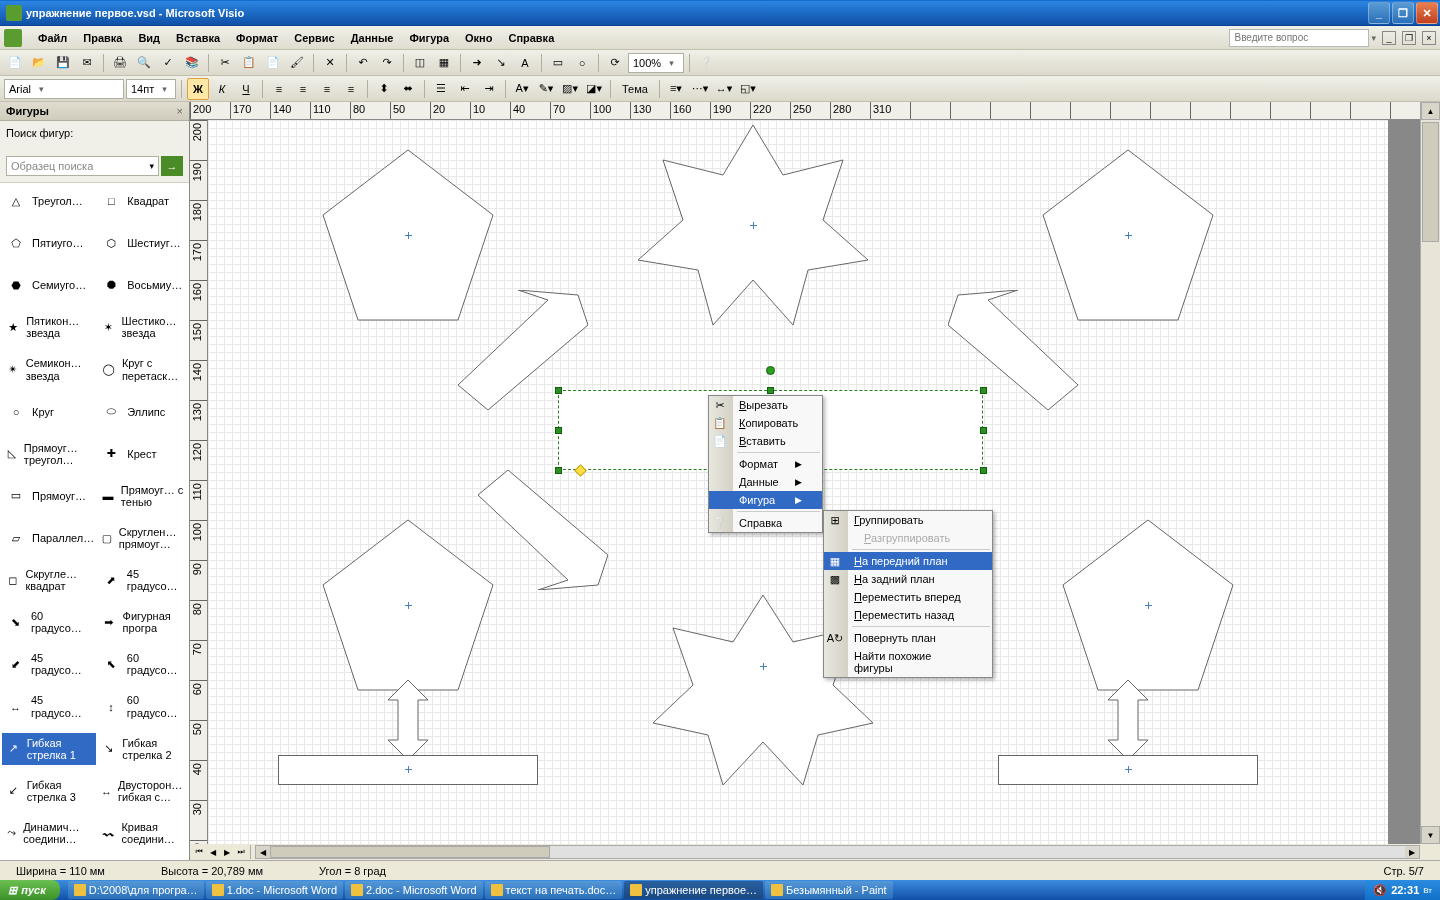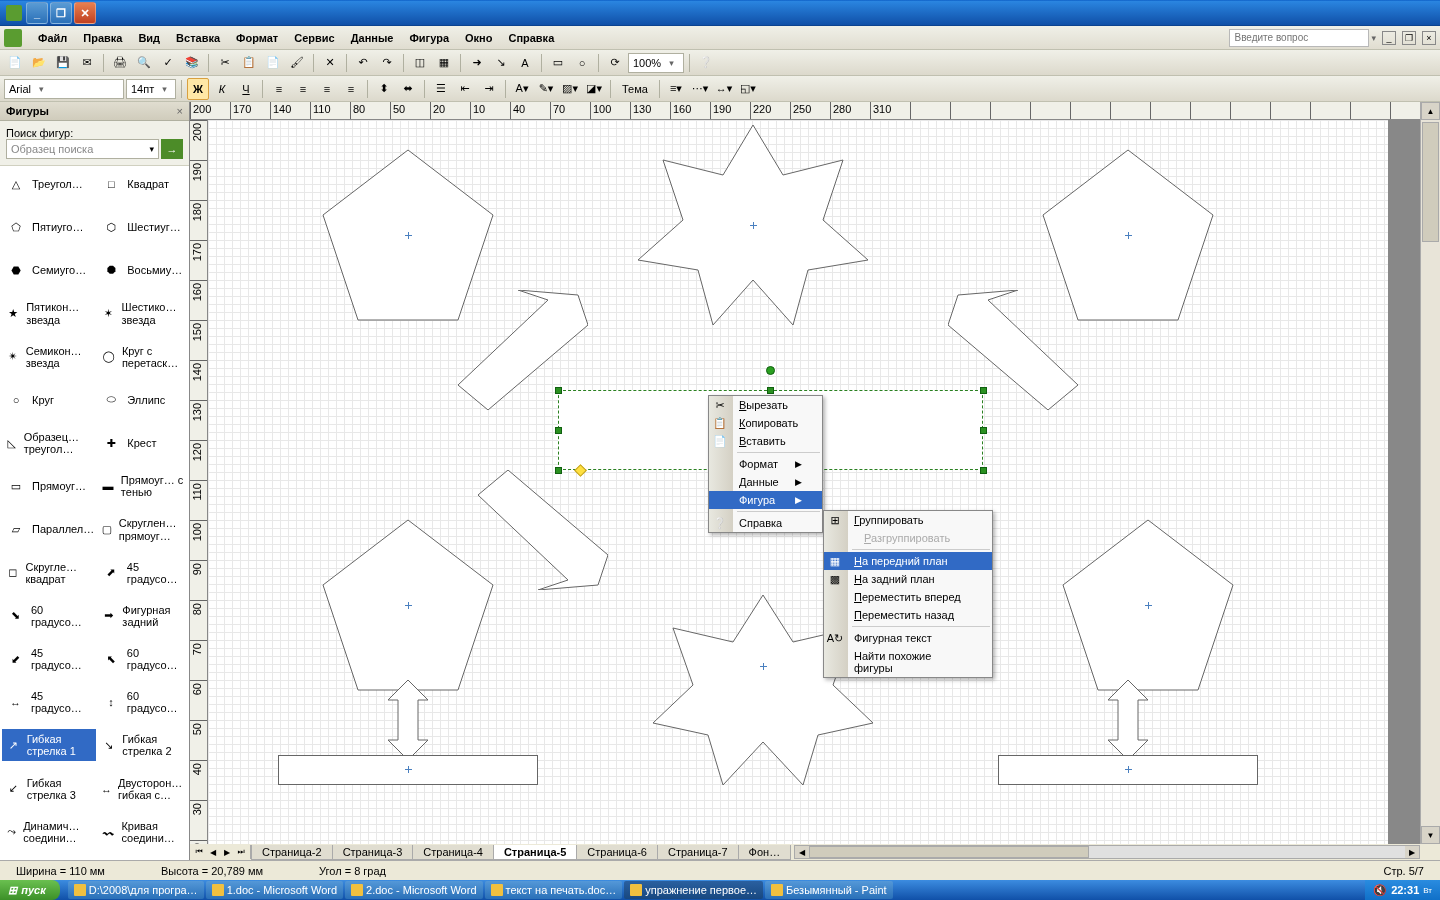--- a/index.html
+++ b/index.html
@@ -35,21 +35,21 @@
 .ruler-tick { position: absolute; border-left: 1px solid #666; height: 18px; }
 .ruler-tick span { position: absolute; top: 1px; left: 2px; }
 .ruler-vtick { position: absolute; border-top: 1px solid #666; width: 18px; }
 .ruler-vtick span { position: absolute; left: 1px; top: 2px; writing-mode: vertical-lr; transform: rotate(180deg); }
 
 
 .shapes-panel { position: absolute; left: 0; top: 102px; width: 190px; bottom: 40px; background: #f0f0e8; border-right: 1px solid #888; display: flex; flex-direction: column; }
 .shapes-title { background: linear-gradient(#e0ddd0,#d0ccbc); padding: 3px 6px; font-weight: bold; border-bottom: 1px solid #b0b0a0; display: flex; justify-content: space-between; }
 .shapes-title .x { cursor: pointer; color: #666; font-weight: normal; }
 .shapes-search { padding: 6px; border-bottom: 1px solid #d0d0c0; }
-.shapes-search-label { margin-bottom: 0; display: block; }
+.shapes-search-label { margin-bottom: 17px; display: block; }
 .shapes-search-row { display: flex; gap: 2px; }
 .shapes-search-input { flex: 1; height: 20px; border: 1px solid #b0b0a0; padding: 0 4px; display: flex; align-items: center; background: white; }
 .shapes-search-go { width: 22px; height: 20px; background: #4c8c28; display: flex; align-items: center; justify-content: center; color: white; }
 .stencil-bar { background: #d8e8c8; padding: 2px 6px; border-bottom: 1px solid #b0c0a0; cursor: pointer; display: flex; align-items: center; gap: 4px; }
 .stencil-bar-icon { width: 10px; height: 10px; background: #5a9c30; border-radius: 1px; }
 .shapes-list { flex: 1; overflow-y: auto; background: white; display: grid; grid-template-columns: 1fr 1fr; gap: 1px; padding: 2px; position: relative; }
 .shape-item { height: 32px; display: flex; align-items: center; gap: 4px; padding: 1px 2px; cursor: pointer; font-size: 10px; }
 .shape-item.active { background: #316ac5; color: white; }
 .shape-ico { width: 24px; height: 24px; display: flex; align-items: center; justify-content: center; }
 
@@ -108,20 +108,21 @@
 
 .vscroll { position: absolute; right: 0; top: 102px; bottom: 56px; width: 20px; background: #e8e4d8; border-left: 1px solid #aaa; }
 .vscroll-btn { height: 18px; background: #d8d4c8; border: 1px solid #aaa; display: flex; align-items: center; justify-content: center; font-size: 8px; }
 .vscroll-thumb { position: absolute; left: 1px; right: 1px; top: 20px; height: 120px; background: #d0ccbc; border: 1px solid #aaa; }
 </style>
 </head>
 <body>
 
 <div class="titlebar">
   <div class="titlebar-icon"></div>
+  <div class="titlebar-text">упражнение первое.vsd - Microsoft Visio</div>
   <div class="titlebar-btns">
     <div class="wbtn min">_</div>
     <div class="wbtn max">❐</div>
     <div class="wbtn close">✕</div>
   </div>
 </div>
 
 <div class="menubar">
   <div class="menubar-icon"></div>
   <div id="menu-items" style="display: inline;"><span class="menu-item">Файл</span><span class="menu-item">Правка</span><span class="menu-item">Вид</span><span class="menu-item">Вставка</span><span class="menu-item">Формат</span><span class="menu-item">Сервис</span><span class="menu-item">Данные</span><span class="menu-item">Фигура</span><span class="menu-item">Окно</span><span class="menu-item">Справка</span></div>
@@ -267,21 +268,21 @@
       <div class="shape-item">
         <div class="shape-ico">○</div>
         <span style="line-height:1.1">Круг</span>
       </div>
       <div class="shape-item">
         <div class="shape-ico">⬭</div>
         <span style="line-height:1.1">Эллипс</span>
       </div>
       <div class="shape-item">
         <div class="shape-ico">◺</div>
-        <span style="line-height:1.1">Образец… треугол…</span>
+        <span style="line-height:1.1">Прямоуг… треугол…</span>
       </div>
       <div class="shape-item">
         <div class="shape-ico">✚</div>
         <span style="line-height:1.1">Крест</span>
       </div>
       <div class="shape-item">
         <div class="shape-ico">▭</div>
         <span style="line-height:1.1">Прямоуг…</span>
       </div>
       <div class="shape-item">
@@ -303,21 +304,21 @@
       <div class="shape-item">
         <div class="shape-ico">⬈</div>
         <span style="line-height:1.1">45 градусо…</span>
       </div>
       <div class="shape-item">
         <div class="shape-ico">⬊</div>
         <span style="line-height:1.1">60 градусо…</span>
       </div>
       <div class="shape-item">
         <div class="shape-ico">➡</div>
-        <span style="line-height:1.1">Фигурная задний</span>
+        <span style="line-height:1.1">Фигурная програ</span>
       </div>
       <div class="shape-item">
         <div class="shape-ico">⬋</div>
         <span style="line-height:1.1">45 градусо…</span>
       </div>
       <div class="shape-item">
         <div class="shape-ico">⬉</div>
         <span style="line-height:1.1">60 градусо…</span>
       </div>
       <div class="shape-item">
@@ -604,21 +605,21 @@
           </div>
           <div class="ctx-item">
             <span><u>П</u>ереместить вперед</span>
           </div>
           <div class="ctx-item">
             <span><u>П</u>ереместить назад</span>
           </div>
           <div class="ctx-sep"></div>
           <div class="ctx-item">
             <span class="ctx-ico">A↻</span>
-            <span>Фигурная текст</span>
+            <span>Повернуть план</span>
           </div>
           <div class="ctx-item">
             <span>Найти похожие фигуры</span>
           </div>
         </div>
     </div>
   </div>
 </div>
 
 <div class="vscroll">
@@ -627,29 +628,20 @@
   <div class="vscroll-btn" style="position:absolute;bottom:0;left:0;right:0">▼</div>
 </div>
 
 <div class="page-tabs">
   <div class="nav-btns">
     <div class="nav-btn">⏮</div>
     <div class="nav-btn">◀</div>
     <div class="nav-btn">▶</div>
     <div class="nav-btn">⏭</div>
   </div>
-  <div id="tabs" style="display:flex">
-      <div class="tab">Страница-2</div>
-      <div class="tab">Страница-3</div>
-      <div class="tab">Страница-4</div>
-      <div class="tab active">Страница-5</div>
-      <div class="tab">Страница-6</div>
-      <div class="tab">Страница-7</div>
-      <div class="tab">Фон…</div>
-    </div>
   <div class="hscroll">
     <div class="hscroll-btn" style="left:0">◀</div>
     <div class="hscroll-thumb"></div>
     <div class="hscroll-btn" style="right:0">▶</div>
   </div>
 </div>
 
 <div class="statusbar">
   <div class="seg">Ширина = 110 мм</div>
   <div class="seg">Высота = 20,789 мм</div>

